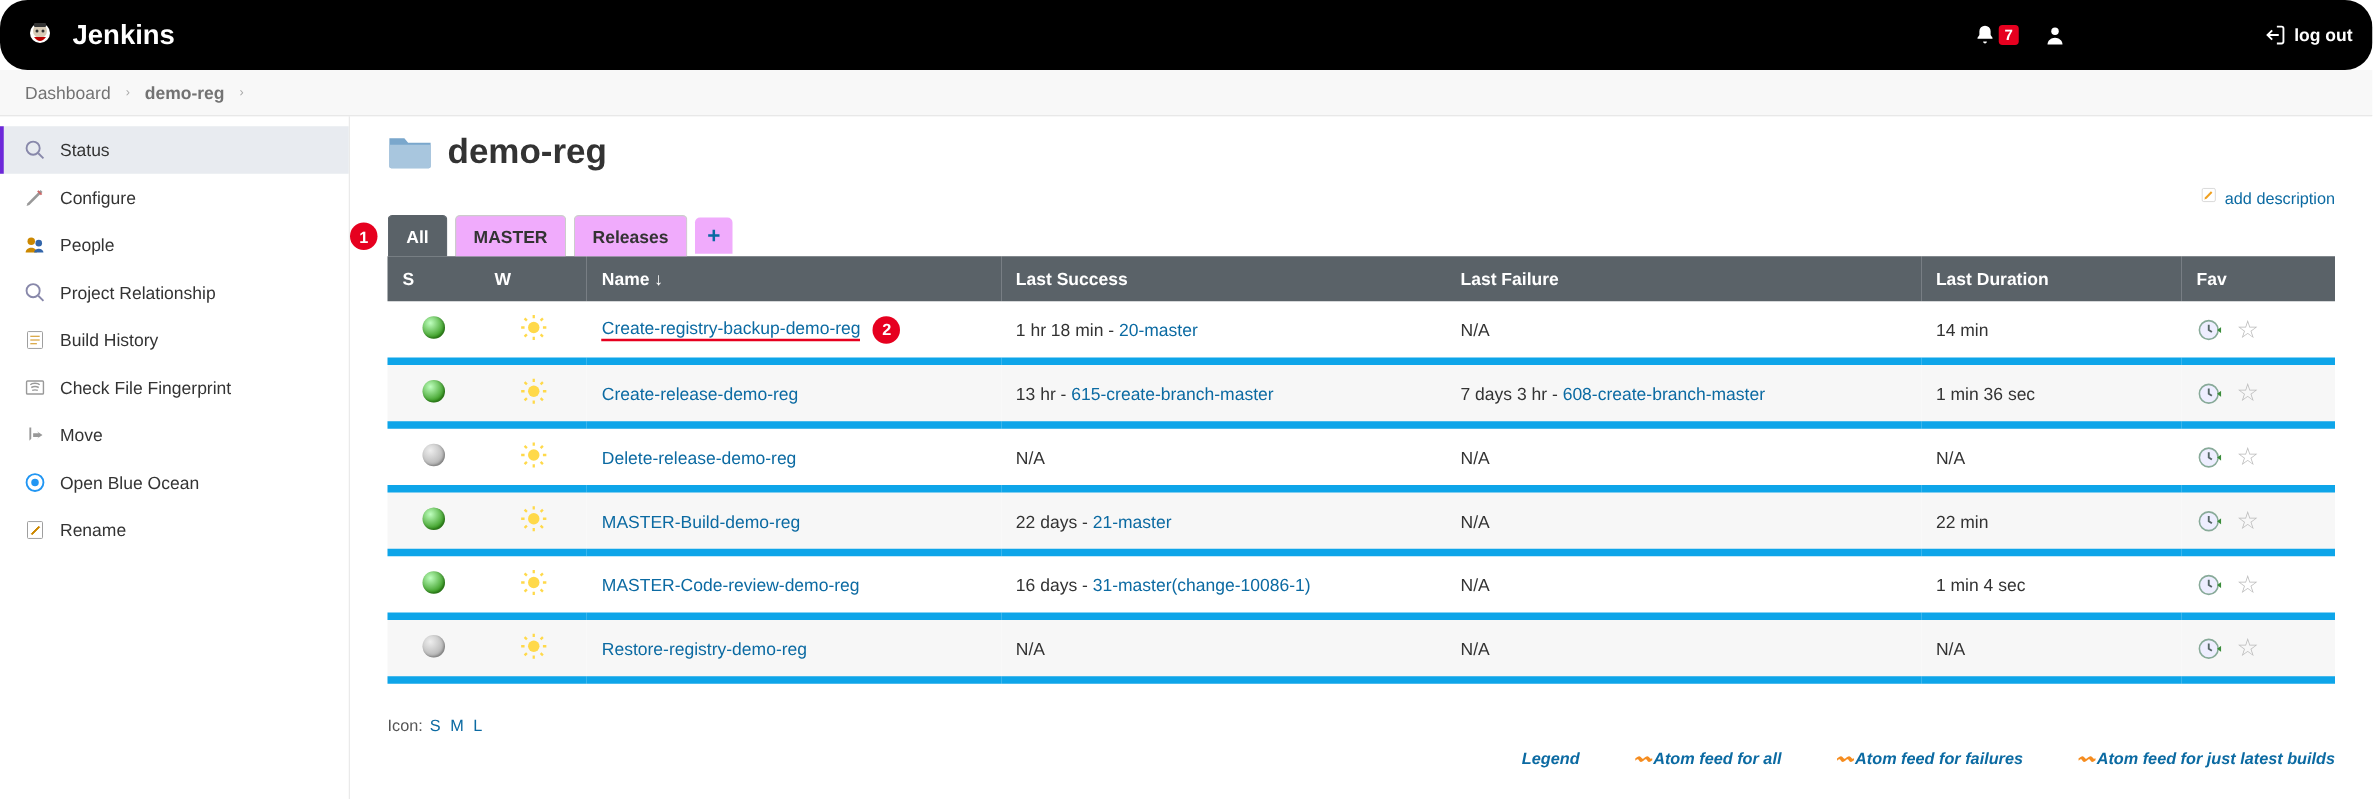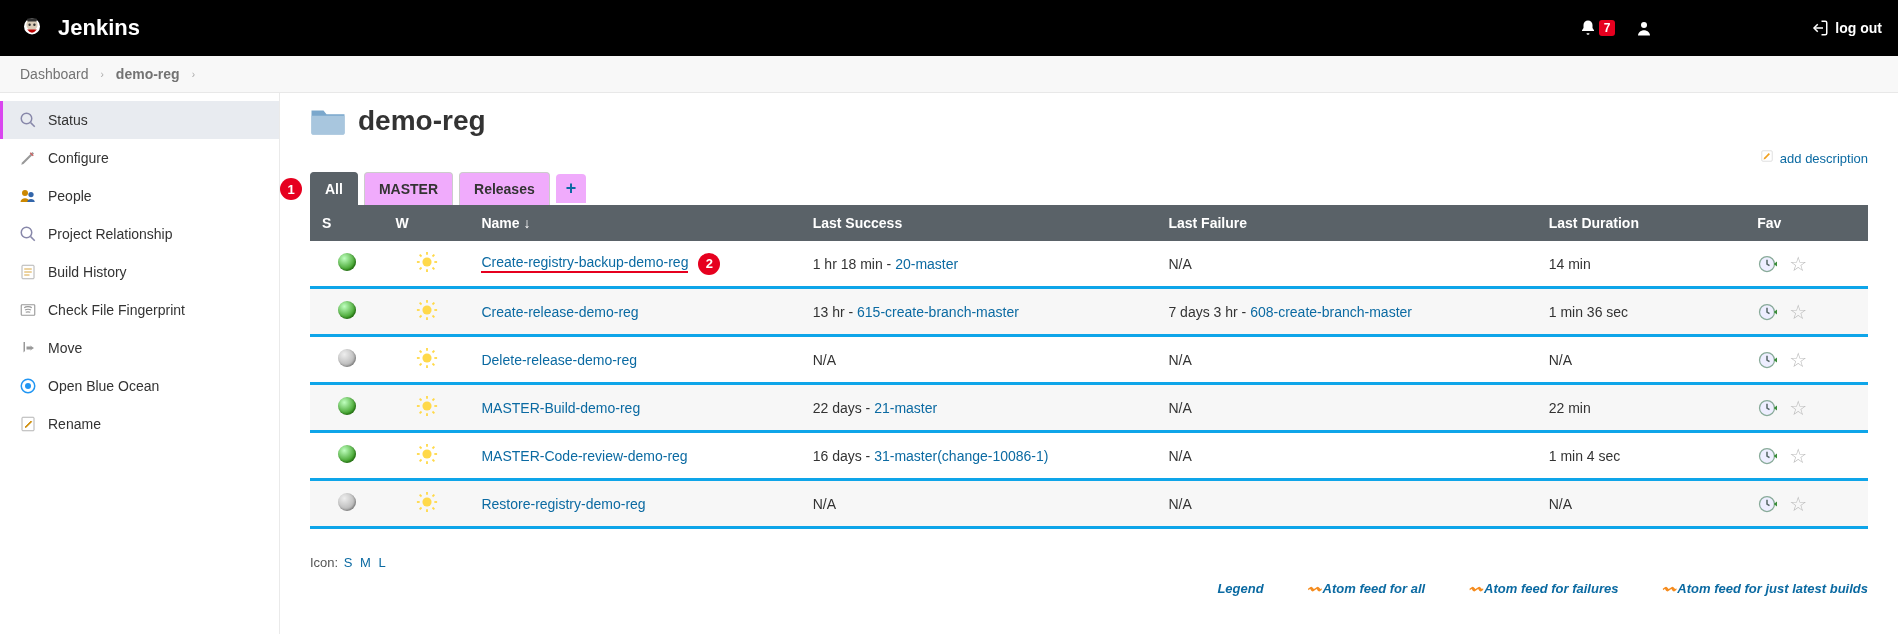--- a/index.html
+++ b/index.html
@@ -1,19 +1,19 @@
 <!DOCTYPE html>
 <html><head>
 <meta charset="utf-8">
 <style>
 * { margin: 0; padding: 0; box-sizing: border-box; }
 body { font-family: Helvetica, Arial, sans-serif; font-size: 14px; color: #333; background: #fff; }
 
 
-.header { background: #000; color: #fff; height: 56px; display: flex; align-items: center; padding: 4px 16px; }
+.header { background: #000; color: #fff; height: 56px; display: flex; align-items: center; padding: 4px 16px; border-radius: 22px; }
 .header-logo { display: flex; align-items: center; gap: 10px; font-size: 22px; font-weight: bold; }
 .header-logo svg { width: 32px; height: 32px; }
 .header-spacer { flex: 1; }
 .search-box { background: #fff; border-radius: 4px; display: flex; align-items: center; padding: 6px 10px; width: 250px; margin-right: 12px; }
 .search-box input { border: none; outline: none; flex: 1; font-size: 14px; color: #333; }
 .search-box .sicon { color: #555; margin-right: 6px; }
 .search-box .hicon { color: #555; }
 .header-icon { color: #fff; margin: 0 8px; display: flex; align-items: center; position: relative; cursor: pointer; }
 .badge { background: #e6001f; color: #fff; border-radius: 3px; padding: 1px 5px; font-size: 12px; font-weight: bold; margin-left: 2px; }
 .user-block { display: flex; align-items: center; margin: 0 12px; color: #fff; }
@@ -23,21 +23,21 @@
 
 .breadcrumb-bar { background: #f8f8f8; border-bottom: 1px solid #e8e8e8; padding: 10px 20px; display: flex; align-items: center; gap: 12px; }
 .breadcrumb-item { color: #737373; cursor: pointer; }
 .breadcrumb-item.active { font-weight: bold; }
 .breadcrumb-sep { color: #aaa; font-size: 10px; }
 
 
 .layout { display: flex; min-height: calc(100vh - 56px - 42px); }
 .sidebar { width: 280px; border-right: 1px solid #eaeaea; padding-top: 8px; }
 .side-item { display: flex; align-items: center; gap: 10px; padding: 10px 18px; cursor: pointer; color: #333; }
-.side-item.active { background: #e8ebf0; border-left: 3px solid #d946ef; padding-left: 15px; }
+.side-item.active { background: #e8ebf0; border-left: 3px solid #6d28d9; padding-left: 15px; }
 .side-item .sicon { width: 20px; display: flex; justify-content: center; }
 
 .main { flex: 1; padding: 12px 30px 30px 30px; }
 .page-head { display: flex; align-items: center; gap: 12px; margin-bottom: 12px; margin-left: 0px; }
 .page-head h1 { font-size: 28px; font-weight: bold; }
 .folder-icon { width: 36px; height: 32px; }
 
 .add-desc-row { text-align: right; margin-bottom: 6px; }
 .add-desc { color: #0b6aa2; cursor: pointer; font-size: 13px; }
 .add-desc .eicon { margin-right: 2px; }
@@ -46,21 +46,21 @@
 .tabs-row { display: flex; align-items: center; gap: 6px; position: relative; }
 .annot { position: absolute; width: 22px; height: 22px; border-radius: 50%; background: #e6001f; color: #fff; display: flex; align-items: center; justify-content: center; font-weight: bold; font-size: 13px; z-index: 10; }
 .annot1 { left: -30px; top: 6px; }
 .tab { border: 1px solid #ccc; border-bottom: none; border-radius: 4px 4px 0 0; padding: 8px 14px; background: #f0abfc; cursor: pointer; font-weight: bold; color: #333; }
 .tab.active { background: #5a6268; color: #fff; border-color: #5a6268; }
 .tab.plus { border: none; color: #0b6aa2; font-size: 18px; padding: 4px 10px; }
 
 
 table.proj { width: 100%; border-collapse: collapse; }
 table.proj thead th { background: #5a6268; color: #fff; text-align: left; padding: 10px 12px; font-weight: bold; font-size: 14px; }
-table.proj tbody td { padding: 10px 12px; border-bottom: 3px solid #0ea5e9; vertical-align: middle; }
+table.proj tbody td { padding: 10px 12px; border-bottom: 6px solid #0ea5e9; vertical-align: middle; }
 table.proj tbody tr:nth-child(even) { background: #f7f7f7; }
 .col-s { width: 60px; text-align: center; }
 .col-w { width: 70px; text-align: center; }
 .col-name { width: 270px; }
 .col-ls { width: 290px; }
 .col-lf { width: 310px; }
 .col-ld { width: 170px; }
 .col-fav { width: 100px; }
 .job-link { color: #0b6aa2; cursor: pointer; }
 .status-ball { width: 18px; height: 18px; border-radius: 50%; display: inline-block; background: radial-gradient(circle at 35% 30%, #bfffbf, #3a9d23 70%); box-shadow: inset -1px -1px 2px rgba(0,0,0,0.3); }

